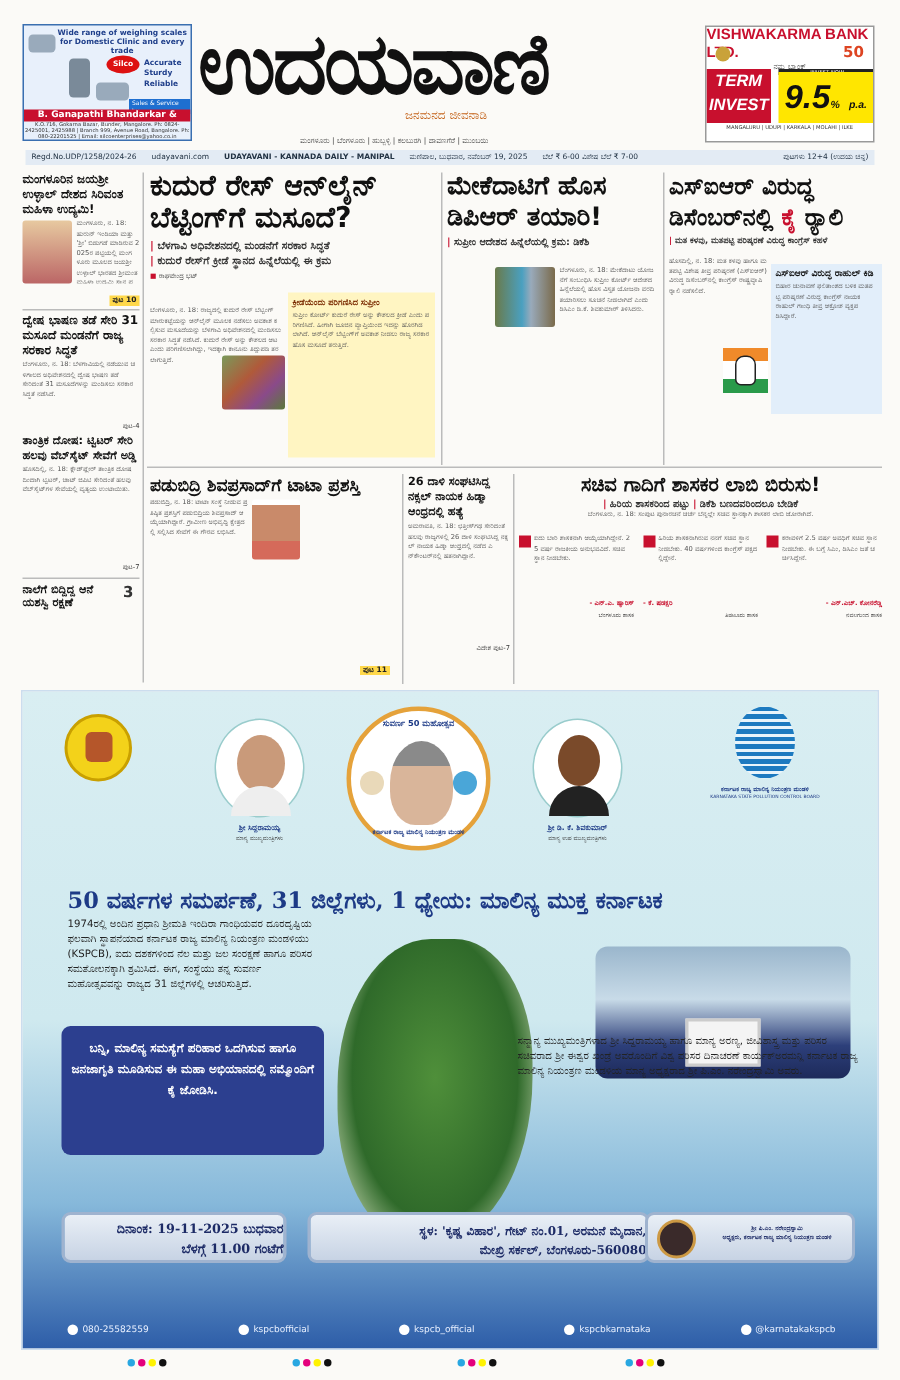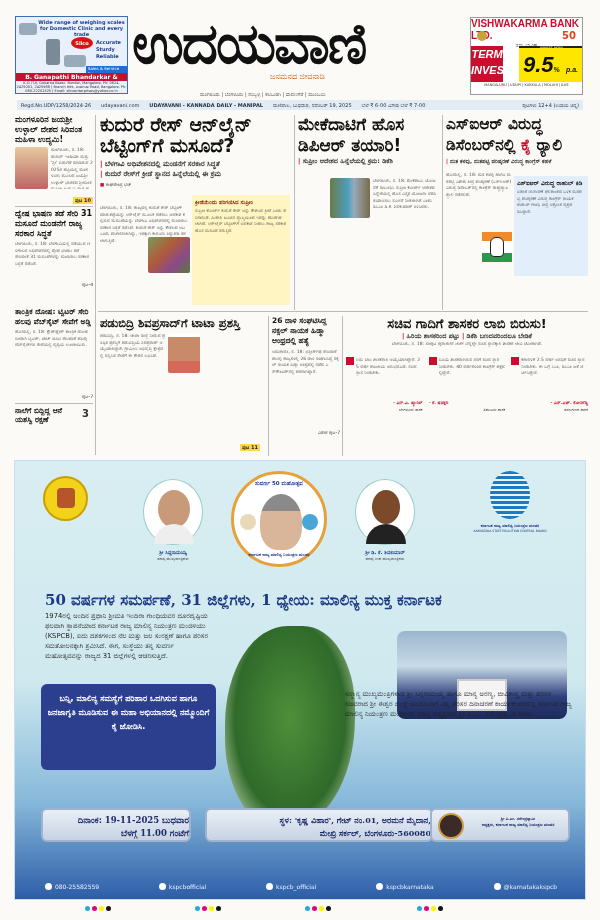--- a/index.html
+++ b/index.html
@@ -12,21 +12,21 @@
 .ad-left .feat{position:absolute;left:80px;top:22px;color:#1e3e8a;font-weight:bold;line-height:7px;font-size:5px}
 .ad-left .scale{position:absolute;background:#9ab;border-radius:3px}
 .ad-left .bar{position:absolute;left:0;top:56px;width:100%;height:8px;background:#c8102e;color:#fff;font-weight:bold;font-size:6px;text-align:center;line-height:8px}
 .ad-left .addr{position:absolute;left:0;top:64px;width:100%;text-align:center;color:#333;font-size:3.5px;line-height:4px}
 .logo{position:absolute;left:132px;top:12px;width:330px;height:62px;font-family:"DejaVu Serif",serif;font-size:56px;font-weight:bold;letter-spacing:-2px;line-height:62px;color:#111}
 .tagline{position:absolute;left:270px;top:72px;font-size:8px;color:#c5651d}
 .editions{position:absolute;left:200px;top:91px;font-size:5px;color:#444}
 .ad-right{position:absolute;left:470px;top:17px;width:113px;height:78px;border:1px solid #999;background:#fff;overflow:hidden}
 .ad-right .bank{color:#c8102e;font-weight:bold;font-size:10px;text-align:left;font-family:"Liberation Sans",sans-serif;line-height:12px}
 .ad-right .sub{font-size:5px;text-align:center;color:#333}
-.ad-right .term{position:absolute;left:0;top:28px;width:32px;height:36px;background:#c8102e;color:#fff;font-weight:bold;font-style:italic;font-size:11px;line-height:16px;text-align:center;font-family:"Liberation Sans",sans-serif}
+.ad-right .term{position:absolute;left:0;top:28px;width:43px;height:36px;background:#c8102e;color:#fff;font-weight:bold;font-style:italic;font-size:11px;line-height:16px;text-align:center;font-family:"Liberation Sans",sans-serif}
 .ad-right .rate{position:absolute;left:48px;top:30px;width:65px;height:34px;background:#ffe600;color:#111;font-weight:bold;font-size:22px;font-style:italic;line-height:34px;padding-left:4px;font-family:"Liberation Sans",sans-serif}
 .ad-right .rate small{font-size:7px}
 .ad-right .invest{position:absolute;left:48px;top:28px;width:65px;height:4px;background:#222;color:#fff;font-size:3.5px;text-align:center;line-height:4px}
 .ad-right .branches{position:absolute;left:0;top:65px;width:100%;font-size:3.5px;color:#333;text-align:center;line-height:5px}
 .dateline{position:absolute;left:17px;top:100px;width:566px;height:10px;background:#e3ebf4;font-size:5px;color:#234;display:flex;align-items:center;gap:10px;padding:0 4px;white-space:nowrap}
 .dateline span{display:inline-block}
 
 .col{position:absolute;font-size:5px;line-height:7px;color:#333}
 .hl{font-weight:bold;color:#111;font-family:"DejaVu Sans",sans-serif}
 .vline{position:absolute;width:1px;background:#bbb}
@@ -104,21 +104,21 @@
     <div style="position:relative;height:58px;margin-top:2px">
       <div class="photo" style="left:0;top:0;width:33px;height:42px;background:linear-gradient(#e7c9a0,#b66);"></div>
       <div class="text-lines" style="position:absolute;left:36px;top:0;width:42px;height:42px">ಮಂಗಳೂರು, ನ. 18: ಹುರುನ್ ಇಂಡಿಯಾ ಮತ್ತು 'ಶ್ರೀ' ಬಿಡುಗಡೆ ಮಾಡಿರುವ 2025ರ ಪಟ್ಟಿಯಲ್ಲಿ ಮಂಗಳೂರು ಮೂಲದ ಜಯಶ್ರೀ ಉಳ್ಳಾಲ್ ಭಾರತದ ಶ್ರೀಮಂತ ಮಹಿಳಾ ಉದ್ಯಮಿ ಸ್ಥಾನ ಪಡೆದಿದ್ದಾರೆ.</div>
       <div class="text-lines" style="position:absolute;left:0;top:44px;width:60px;height:13px"></div>
       <span class="pg" style="position:absolute;right:0;top:50px">ಪುಟ 10</span>
     </div>
     <div class="hline" style="left:0;width:78px;position:relative;margin:1px 0"></div>
     <div class="hl" style="font-size:8px;line-height:10px;margin-top:2px">ದ್ವೇಷ ಭಾಷಣ ತಡೆ ಸೇರಿ 31 ಮಸೂದೆ ಮಂಡನೆಗೆ ರಾಜ್ಯ ಸರಕಾರ ಸಿದ್ಧತೆ</div>
     <div class="text-lines" style="height:40px;margin-top:2px">ಬೆಂಗಳೂರು, ನ. 18: ಬೆಳಗಾವಿಯಲ್ಲಿ ನಡೆಯುವ ಚಳಿಗಾಲದ ಅಧಿವೇಶನದಲ್ಲಿ ದ್ವೇಷ ಭಾಷಣ ತಡೆ ಸೇರಿದಂತೆ 31 ಮಸೂದೆಗಳನ್ನು ಮಂಡಿಸಲು ಸರಕಾರ ಸಿದ್ಧತೆ ನಡೆಸಿದೆ.</div>
     <div style="text-align:right;font-size:4.5px">ಪುಟ-4</div>
-    <div class="hl" style="font-size:7.5px;line-height:10px;margin-top:19px">ತಾಂತ್ರಿಕ ದೋಷ: ಟ್ವಿಟರ್ ಸೇರಿ ಹಲವು ವೆಬ್‌ಸೈಟ್ ಸೇವೆಗೆ ಅಡ್ಡಿ</div>
+    <div class="hl" style="font-size:7.5px;line-height:10px;margin-top:1px">ತಾಂತ್ರಿಕ ದೋಷ: ಟ್ವಿಟರ್ ಸೇರಿ ಹಲವು ವೆಬ್‌ಸೈಟ್ ಸೇವೆಗೆ ಅಡ್ಡಿ</div>
     <div class="text-lines" style="height:64px;margin-top:2px">ಹೊಸದಿಲ್ಲಿ, ನ. 18: ಕ್ಲೌಡ್‌ಫ್ಲೇರ್ ತಾಂತ್ರಿಕ ದೋಷದಿಂದಾಗಿ ಟ್ವಿಟರ್, ಚಾಟ್ ಜಿಪಿಟಿ ಸೇರಿದಂತೆ ಹಲವು ವೆಬ್‌ಸೈಟ್‌ಗಳ ಸೇವೆಯಲ್ಲಿ ವ್ಯತ್ಯಯ ಉಂಟಾಯಿತು.</div>
     <div style="text-align:right;font-size:4.5px">ಪುಟ-7</div>
     <div style="border-top:1px solid #bbb;margin-top:3px;padding-top:2px;position:relative">
       <div class="hl" style="font-size:7.5px;line-height:9px;width:62px">ನಾಲೆಗೆ ಬಿದ್ದಿದ್ದ ಆನೆ ಯಶಸ್ವಿ ರಕ್ಷಣೆ</div>
       <div style="position:absolute;right:4px;top:6px;font-weight:bold;font-size:10px">3</div>
     </div>
   </div>
 
   <div class="vline" style="left:95px;top:115px;height:340px"></div>
 

